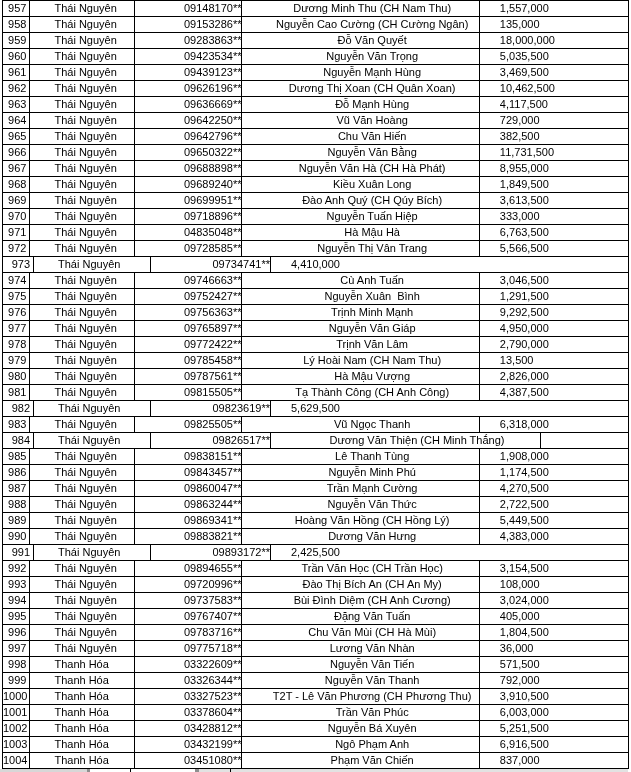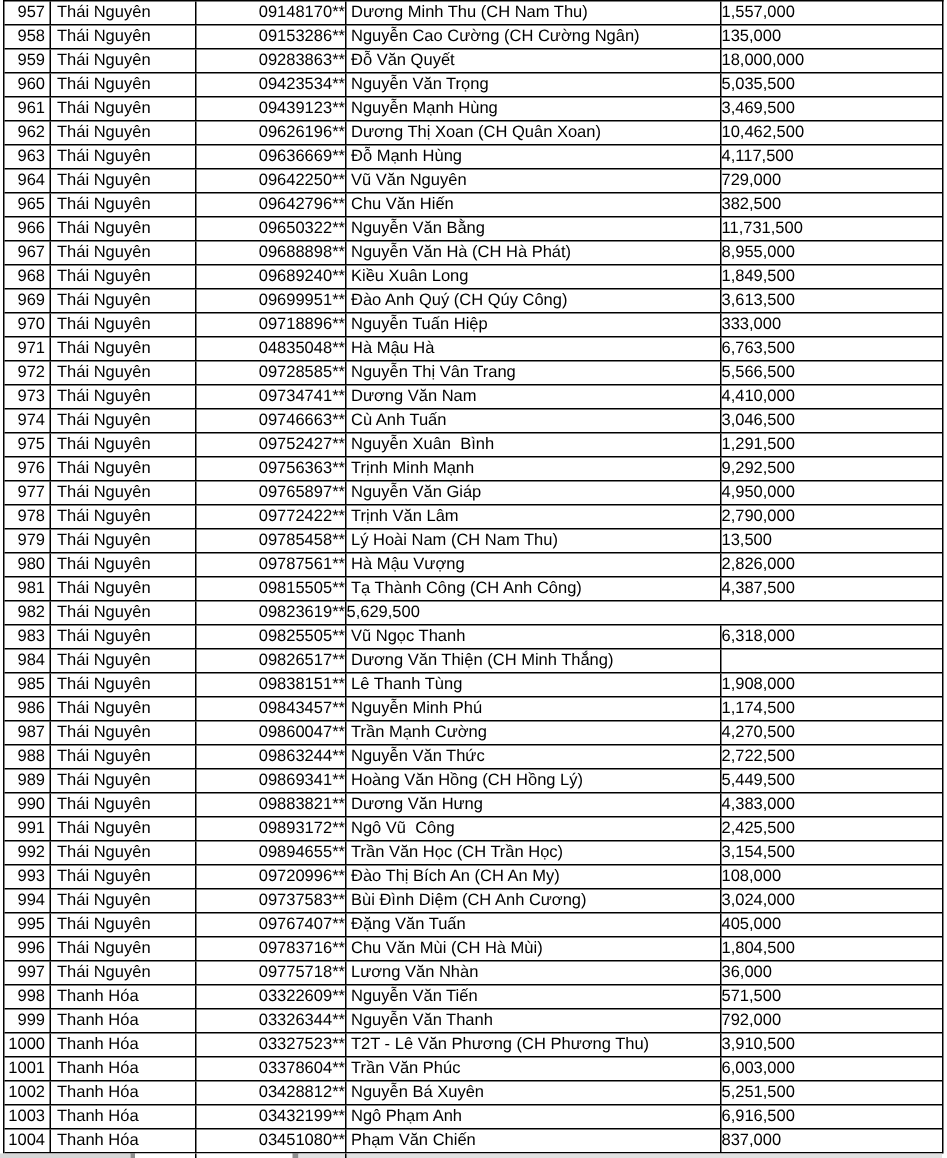--- a/index.html
+++ b/index.html
@@ -19,33 +19,33 @@
     overflow:hidden;
   }
   .sheet{position:relative;width:631px;height:772px;background:var(--bg);}
   .grid-table{
     position:absolute;left:2px;top:0;
     width:625px;
     border:1px solid var(--grid);
     border-bottom:none;
     background:var(--bg);
   }
-  .row{display:flex;height:15px;border-bottom:1px solid var(--grid);}
+  .row{display:flex;height:15px;border-bottom:1px solid var(--grid);gap:20px;}
   .cell{
     box-sizing:content-box;
     height:15px;line-height:15px;
     font-size:11px;
     overflow:hidden;
     white-space:pre;
     border-right:1px solid var(--grid);
   }
   .c-no   {width:27px;padding-right:3px;text-align:right;}
   .c-prov {width:92px;padding-left:4px;}
   .c-phone{width:96px;padding-left:3px;text-align:right;}
-  .c-name {width:246px;padding-left:3px;}
+  .c-name {width:246px;padding-left:3px;text-align:center;}
   .c-amt  {width:142px;padding-right:5px;text-align:left;border-right:none;}
   
   .bottom-strip{position:absolute;left:0;top:769px;width:631px;height:3px;}
   .strip-seg{position:absolute;top:0;height:3px;}
   .seg-left {left:0;width:87px;background:var(--strip-grey-left);}
   .sep-1    {left:87px;width:3px;background:var(--strip-sep);}
   .seg-mid  {left:90px;width:105px;background:var(--bg);}
   .sep-2    {left:195px;width:4px;background:var(--strip-sep);}
   .seg-right{left:199px;width:429px;background:var(--strip-grey-right);}
   .tick{position:absolute;top:0;width:1px;height:3px;background:var(--grid);}
@@ -111,21 +111,21 @@
       <div class="cell c-prov">Thái Nguyên</div>
       <div class="cell c-phone">09636669**</div>
       <div class="cell c-name">Đỗ Mạnh Hùng</div>
       <div class="cell c-amt">4,117,500</div>
     </div>
 
     <div class="row">
       <div class="cell c-no">964</div>
       <div class="cell c-prov">Thái Nguyên</div>
       <div class="cell c-phone">09642250**</div>
-      <div class="cell c-name">Vũ Văn Nguyên</div>
+      <div class="cell c-name">Vũ Văn Hoàng</div>
       <div class="cell c-amt">729,000</div>
     </div>
 
     <div class="row">
       <div class="cell c-no">965</div>
       <div class="cell c-prov">Thái Nguyên</div>
       <div class="cell c-phone">09642796**</div>
       <div class="cell c-name">Chu Văn Hiến</div>
       <div class="cell c-amt">382,500</div>
     </div>
@@ -151,21 +151,21 @@
       <div class="cell c-prov">Thái Nguyên</div>
       <div class="cell c-phone">09689240**</div>
       <div class="cell c-name">Kiều Xuân Long</div>
       <div class="cell c-amt">1,849,500</div>
     </div>
 
     <div class="row">
       <div class="cell c-no">969</div>
       <div class="cell c-prov">Thái Nguyên</div>
       <div class="cell c-phone">09699951**</div>
-      <div class="cell c-name">Đào Anh Quý (CH Qúy Công)</div>
+      <div class="cell c-name">Đào Anh Quý (CH Qúy Bích)</div>
       <div class="cell c-amt">3,613,500</div>
     </div>
 
     <div class="row">
       <div class="cell c-no">970</div>
       <div class="cell c-prov">Thái Nguyên</div>
       <div class="cell c-phone">09718896**</div>
       <div class="cell c-name">Nguyễn Tuấn Hiệp</div>
       <div class="cell c-amt">333,000</div>
     </div>
@@ -183,21 +183,20 @@
       <div class="cell c-prov">Thái Nguyên</div>
       <div class="cell c-phone">09728585**</div>
       <div class="cell c-name">Nguyễn Thị Vân Trang</div>
       <div class="cell c-amt">5,566,500</div>
     </div>
 
     <div class="row">
       <div class="cell c-no">973</div>
       <div class="cell c-prov">Thái Nguyên</div>
       <div class="cell c-phone">09734741**</div>
-      <div class="cell c-name">Dương Văn Nam</div>
       <div class="cell c-amt">4,410,000</div>
     </div>
 
     <div class="row">
       <div class="cell c-no">974</div>
       <div class="cell c-prov">Thái Nguyên</div>
       <div class="cell c-phone">09746663**</div>
       <div class="cell c-name">Cù Anh Tuấn</div>
       <div class="cell c-amt">3,046,500</div>
     </div>
@@ -325,21 +324,20 @@
       <div class="cell c-prov">Thái Nguyên</div>
       <div class="cell c-phone">09883821**</div>
       <div class="cell c-name">Dương Văn Hưng</div>
       <div class="cell c-amt">4,383,000</div>
     </div>
 
     <div class="row">
       <div class="cell c-no">991</div>
       <div class="cell c-prov">Thái Nguyên</div>
       <div class="cell c-phone">09893172**</div>
-      <div class="cell c-name">Ngô Vũ  Công</div>
       <div class="cell c-amt">2,425,500</div>
     </div>
 
     <div class="row">
       <div class="cell c-no">992</div>
       <div class="cell c-prov">Thái Nguyên</div>
       <div class="cell c-phone">09894655**</div>
       <div class="cell c-name">Trần Văn Học (CH Trần Học)</div>
       <div class="cell c-amt">3,154,500</div>
     </div>

